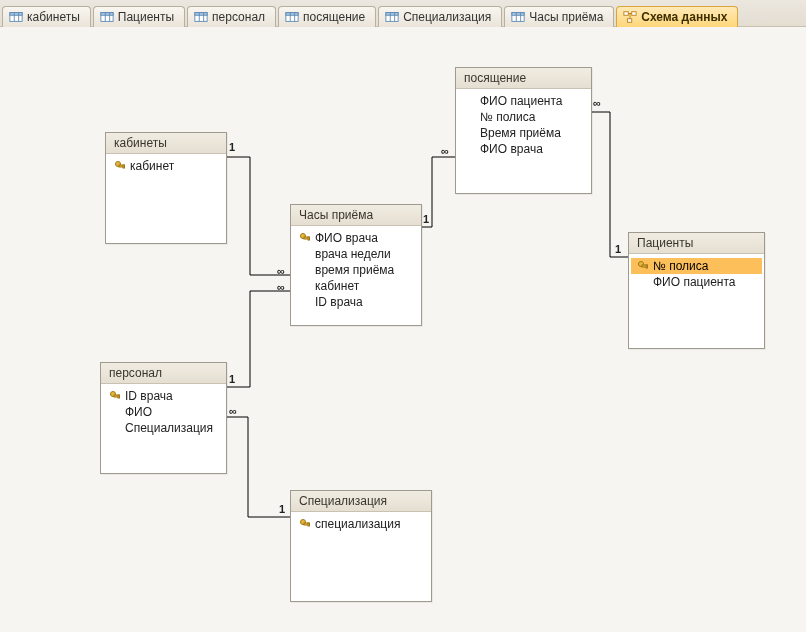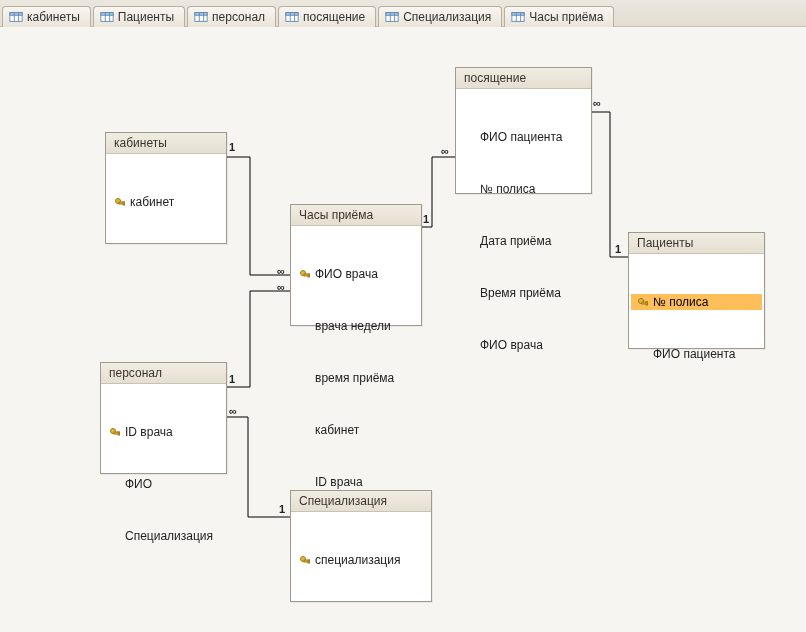--- a/index.html
+++ b/index.html
@@ -70,25 +70,24 @@
     background: linear-gradient(#f1ece2, #e5dfd2);
     border-bottom: 1px solid #c9c2b4;
     padding: 3px 8px;
     color: #3a362d;
   }
   .tbl-body {
     padding: 4px 2px 4px 2px;
   }
   .fld {
     display: flex;
-    align-items: flex-end;
+    align-items: center;
     gap: 4px;
     padding: 1px 8px 1px 6px;
     color: #222;
-    margin-top: 36px;
   }
   .fld.sel {
     background: #fdbf5a;
     color: #000;
   }
   .key-icon {
     width: 12px;
     height: 12px;
     flex: 0 0 12px;
   }
@@ -155,20 +154,29 @@
   </div>
   <div class="tab">
     <svg class="tab-icon" viewBox="0 0 16 16">
         <rect x="1" y="3" width="14" height="10" fill="#fff" stroke="#5b87b2"></rect>
         <rect x="1" y="3" width="14" height="3" fill="#a6c4e2" stroke="#5b87b2"></rect>
         <line x1="6" y1="3" x2="6" y2="13" stroke="#5b87b2"></line>
         <line x1="11" y1="3" x2="11" y2="13" stroke="#5b87b2"></line>
       </svg>
     <span>Часы приёма</span>
   </div>
+  <div class="tab active">
+    <svg class="tab-icon" viewBox="0 0 16 16">
+        <rect x="1" y="2" width="5" height="4" fill="#fff" stroke="#b87d12"></rect>
+        <rect x="10" y="2" width="5" height="4" fill="#fff" stroke="#b87d12"></rect>
+        <rect x="5" y="10" width="5" height="4" fill="#fff" stroke="#b87d12"></rect>
+        <path d="M6 4 H10 M8 4 V10" stroke="#b87d12" fill="none"></path>
+      </svg>
+    <span>Схема данных</span>
+  </div>
 </div>
 
 <div class="canvas">
 
   <svg class="relations">
 
     <path d="M225 130 H250 V248 H290" stroke="#000" fill="none" stroke-width="1"></path>
 
     <path d="M225 360 H250 V264 H290" stroke="#000" fill="none" stroke-width="1"></path>
 
@@ -244,24 +252,20 @@
       <div class="fld">
         <svg class="key-icon blank" viewBox="0 0 12 12"></svg>
         <span>ФИО пациента</span>
       </div>
       <div class="fld">
         <svg class="key-icon blank" viewBox="0 0 12 12"></svg>
         <span>№ полиса</span>
       </div>
       <div class="fld">
         <svg class="key-icon blank" viewBox="0 0 12 12"></svg>
-        <span>Дата приёма</span>
-      </div>
-      <div class="fld">
-        <svg class="key-icon blank" viewBox="0 0 12 12"></svg>
         <span>Время приёма</span>
       </div>
       <div class="fld">
         <svg class="key-icon blank" viewBox="0 0 12 12"></svg>
         <span>ФИО врача</span>
       </div>
     </div>
   </div>
 
   <div class="tbl" style="left:100px; top:335px; width:125px; height:110px;">

